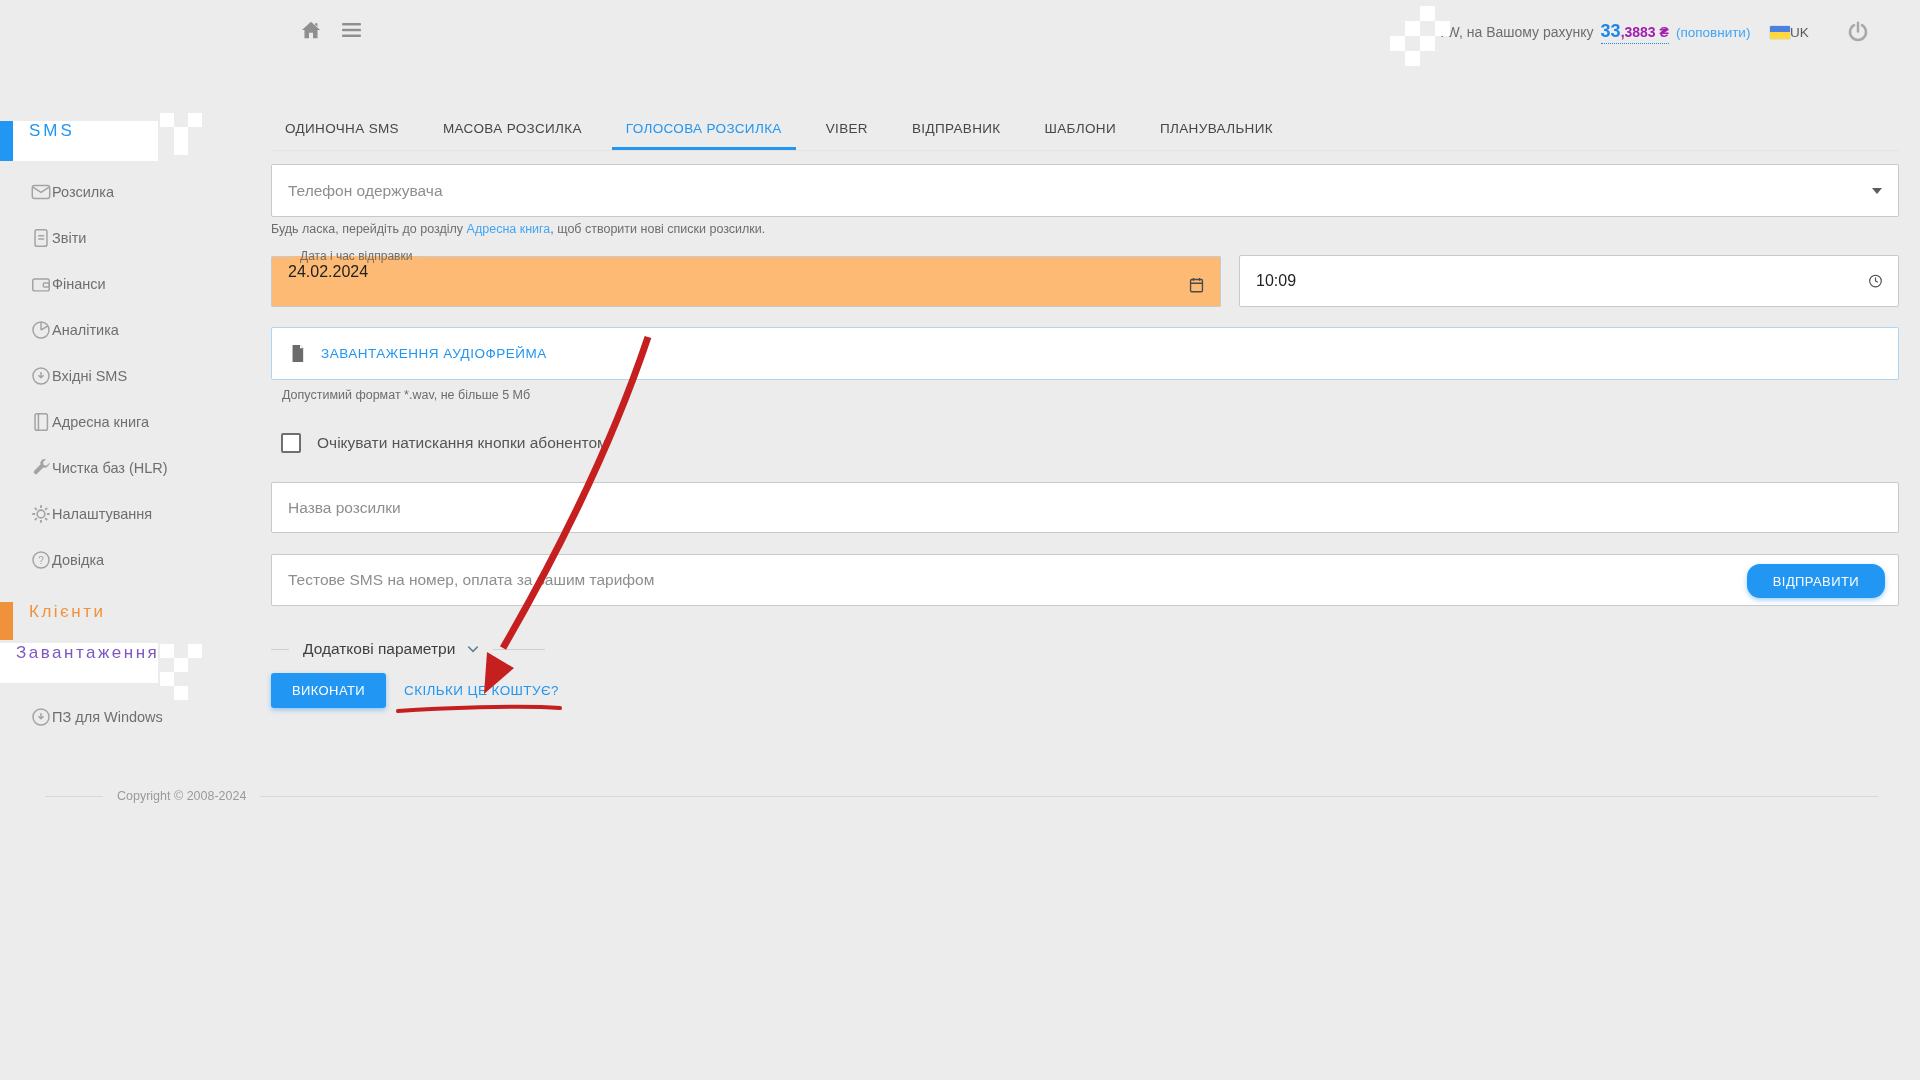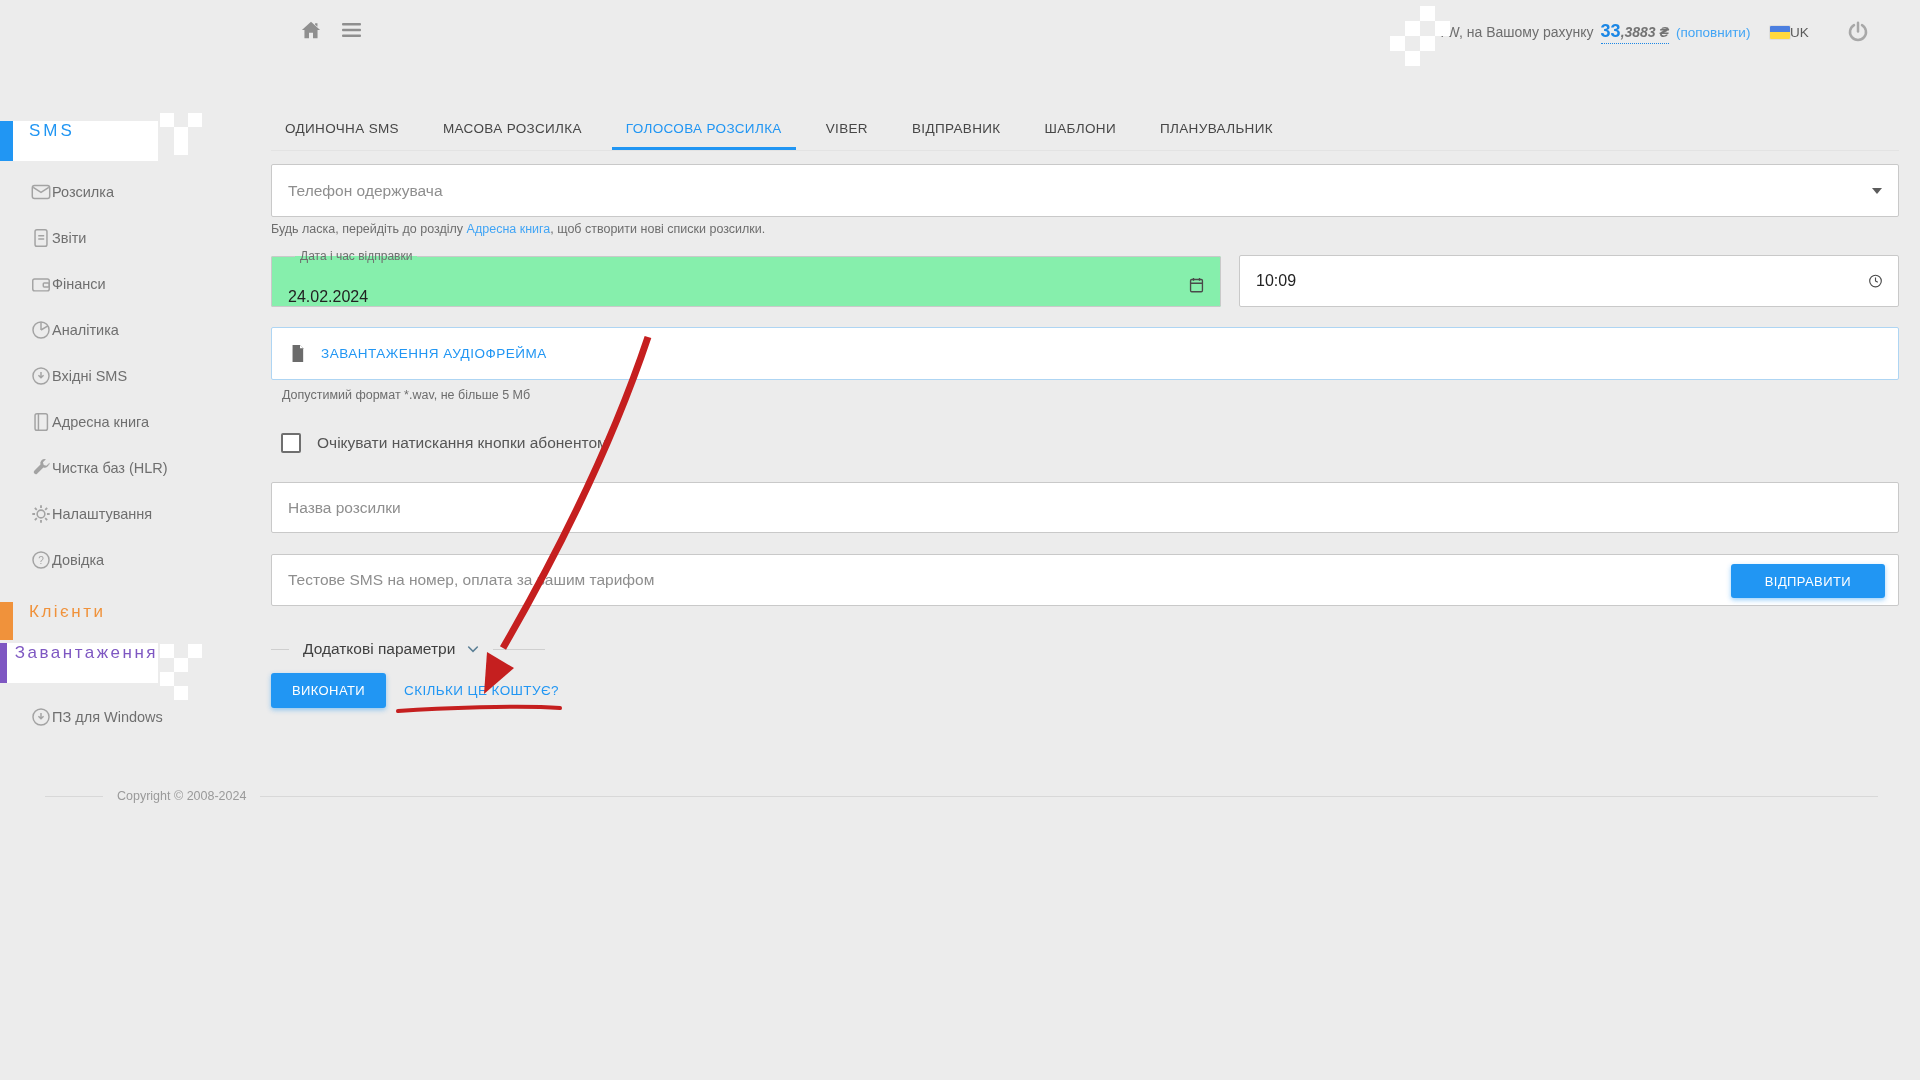--- a/index.html
+++ b/index.html
@@ -11,21 +11,21 @@
     color:#3c3c3c;
   }
   
   .topbar { position:absolute; top:0; left:0; width:1920px; height:64px; }
   .topbar-left { position:absolute; left:300px; top:20px; display:flex; gap:20px; align-items:center; }
   .icon-btn { cursor:pointer; display:inline-flex; align-items:center; }
   .account { position:absolute; left:1438px; top:0; height:64px; display:flex; align-items:center; gap:7px; }
   .acct-prefix { font-size:14px; color:#6e6e6e; }
   .balance { display:inline-flex; align-items:baseline; border-bottom:1px dotted #1c87e5; cursor:pointer; padding-bottom:1px; }
   .balance .int { font-size:18px; font-weight:bold; color:#1c87e5; }
-  .balance .frac { font-size:14px; font-weight:bold; color:#737373;font-style:italic; }
+  .balance .frac { font-size:14px; font-weight:bold; color:#a21caf; }
   .topup { font-size:13.5px; color:#42a5f5; cursor:pointer; }
   .lang { position:absolute; left:1770px; top:0; height:64px; display:flex; align-items:center; gap:0; cursor:pointer; }
   .flag { width:20px; height:13px; border-radius:1px; background:linear-gradient(#4c7fe0 0 50%, #ffd83d 50% 100%); box-shadow:0 0 0 1px rgba(0,0,0,.06); }
   .lang-label { font-size:13.5px; color:#5a5a5a; }
   .power { position:absolute; left:1846px; top:20px; cursor:pointer; }
 
   
   .pxdecor { position:absolute; pointer-events:none; z-index:3; }
   .pxdecor svg rect { fill:#ffffff; }
 
@@ -34,21 +34,21 @@
   .side-header .bar { width:13px; height:100%; }
   .side-header .htxt { padding-left:16px; font-size:17px; letter-spacing:3px; }
   .sh-sms { top:121px; background:#ffffff; }
   .sh-sms .bar { background:#2196f3; }
   .sh-sms .htxt { color:#2196f3; }
   .sh-clients { top:602px; height:38px; background:transparent; }
   .sh-clients .bar { background:#f0923b; }
   .sh-clients .htxt { color:#f0923b; letter-spacing:2.5px; }
   .sh-downloads { top:643px; background:#ffffff; }
   .sh-downloads .bar { background:#7e57c2; }
-  .sh-downloads .htxt { color:#7e57c2; letter-spacing:2.5px;padding-left:8px; }
+  .sh-downloads .htxt { color:#7e57c2; letter-spacing:2.5px; }
   .side-list { position:absolute; left:0; width:270px; list-style:none; }
   .sl-sms { top:169px; }
   .sl-downloads { top:694px; }
   .side-item { height:46px; display:flex; align-items:center; padding-left:30px; cursor:pointer; }
   .side-item .sicon { width:22px; height:22px; display:inline-flex; align-items:center; justify-content:center; }
   .side-item .slabel { padding-left:0; font-size:14.5px; color:#6f6f6f; }
 
   
   .main { position:absolute; left:271px; top:110px; width:1628px; }
   .tabs { height:41px; display:flex; gap:16px; border-bottom:1px solid #e3e3e3; }
@@ -57,38 +57,38 @@
 
   .input-box { background:#fff; border:1px solid #c9c9c9; border-radius:2px; height:52px; position:relative; display:flex; align-items:center; padding:0 16px; }
   .input-box input { border:none; outline:none; flex:1; font-size:15.5px; background:transparent; color:#2b2b2b; font-family:inherit; }
   .input-box input::placeholder { color:#8e8e8e; opacity:1; }
   .row-phone { margin-top:13px; height:53px; }
   .caret { width:0; height:0; border-left:5.5px solid transparent; border-right:5.5px solid transparent; border-top:6px solid #5c5c5c; cursor:pointer; }
   .hint { margin-top:5px; font-size:12.5px; color:#6d6d6d; height:15px; }
   .hint a { color:#42a5f5; text-decoration:none; cursor:pointer; }
 
   .dt-row { margin-top:12px; display:flex; gap:18px; align-items:flex-end; }
-  .dt-fieldset { width:950px; height:58px; background:#86efac; border:1px solid #c9c9c9; border-radius:2px; position:relative; padding:0 16px; display:flex; align-items:flex-end; }
+  .dt-fieldset { width:950px; height:58px; background:#fdba74; border:1px solid #c9c9c9; border-radius:2px; position:relative; padding:0 16px; display:flex; align-items:flex-start; }
   .dt-fieldset legend { font-size:12px; color:#6e6e6e; padding:0 5px; margin-left:7px; }
   .dt-fieldset input { border:none; outline:none; font-size:16px; color:#222; background:transparent; width:300px; font-family:inherit; }
   .field-icon { position:absolute; right:14px; top:50%; transform:translateY(-50%); cursor:pointer; display:inline-flex; }
   .time-box { width:660px; height:52px; }
   .time-box input { font-size:16px; color:#222; }
 
   .upload-box { margin-top:20px; height:53px; background:#fff; border:1px solid #aed5f3; border-radius:2px; display:flex; align-items:center; gap:15px; padding:0 17px; cursor:pointer; }
   .upload-label { font-size:13.5px; letter-spacing:.5px; color:#2196f3; }
   .upload-hint { margin-top:8px; padding-left:11px; font-size:12.5px; color:#6d6d6d; height:15px; }
 
   .check-row { margin-top:28px; padding-left:10px; height:24px; display:flex; align-items:center; }
   .check-row input[type=checkbox] { width:20px; height:20px; accent-color:#ffffff; border:2px solid #6f6f6f; appearance:none; border-radius:2px; background:#fff; cursor:pointer; }
   .check-row .clabel { padding-left:16px; font-size:15.5px; color:#565656; }
 
   .row-name { margin-top:27px; height:51px; }
   .row-test { margin-top:21px; height:52px; padding-right:150px; }
-  .send-btn { position:absolute; right:13px; top:9px; height:34px; padding:0 34px; background:#2196f3; color:#fff; border:none; border-radius:3px; font-size:13px; letter-spacing:.4px; cursor:pointer; box-shadow:0 2px 5px rgba(33,150,243,.45); font-family:inherit; }
+  .send-btn { position:absolute; right:13px; top:9px; height:34px; padding:0 26px; background:#2196f3; color:#fff; border:none; border-radius:13px; font-size:13px; letter-spacing:.4px; cursor:pointer; box-shadow:0 2px 5px rgba(33,150,243,.45); font-family:inherit; }
 
   .params-row { margin-top:32px; height:22px; display:flex; align-items:center; }
   .params-row .dash { height:1px; background:#cfcfcf; }
   .params-row .d-left { width:18px; margin-right:14px; }
   .params-row .d-right { width:52px; margin-left:12px; }
   .params-label { font-size:15.5px; color:#3f3f3f; cursor:pointer; }
   .params-chevron { margin-left:10px; display:inline-flex; cursor:pointer; }
 
   .actions-row { margin-top:13px; display:flex; align-items:center; }
   .exec-btn { width:115px; height:35px; background:#2196f3; color:#fff; border:none; border-radius:3px; font-size:13px; letter-spacing:.4px; cursor:pointer; box-shadow:0 2px 5px rgba(33,150,243,.45); font-family:inherit; }

